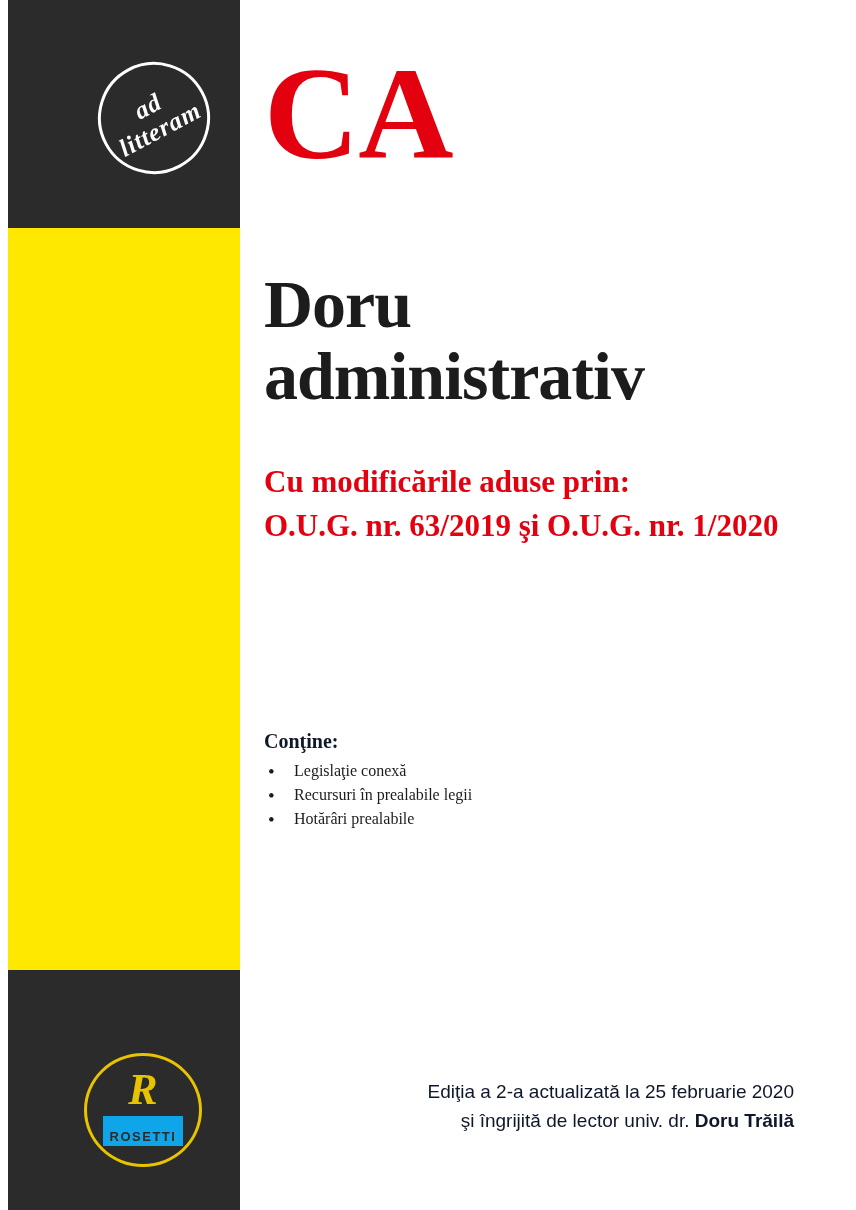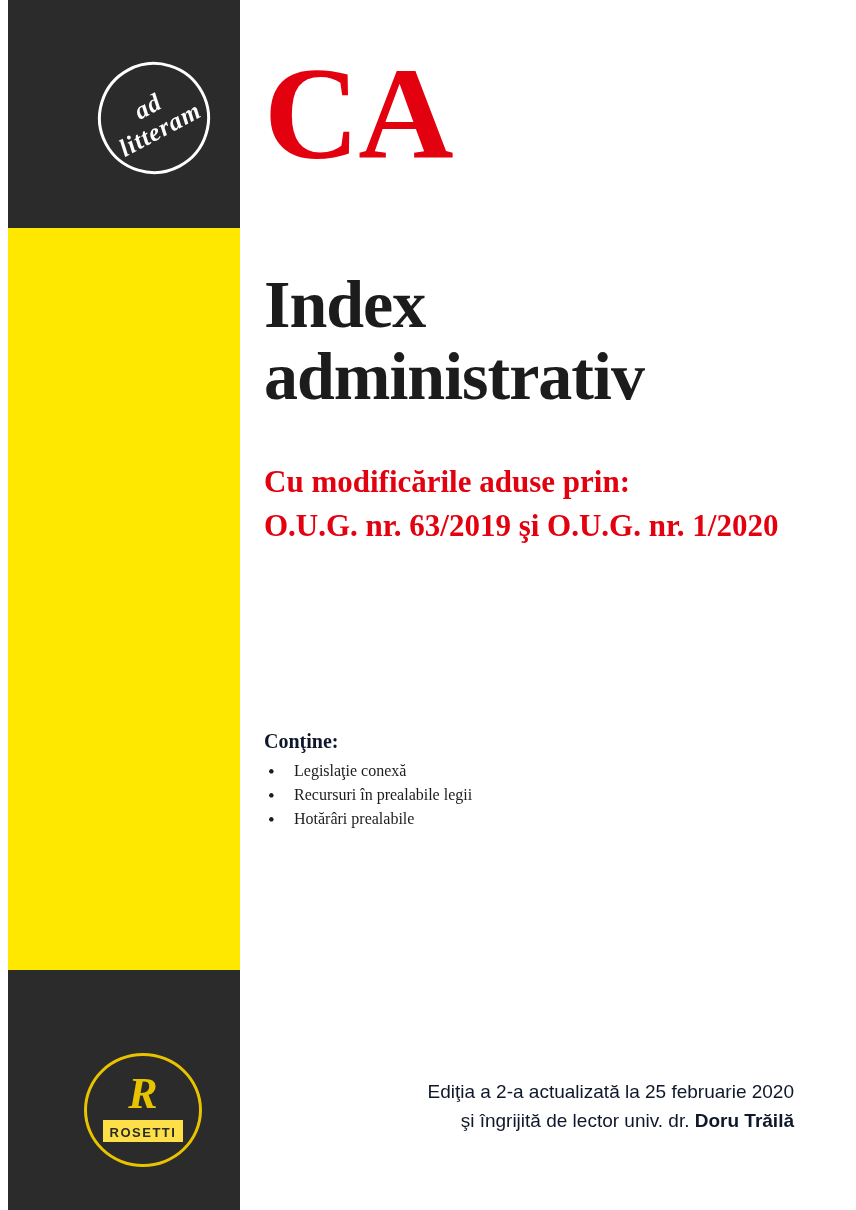--- a/index.html
+++ b/index.html
@@ -97,27 +97,27 @@
     color: #e8c400;
     font-family: "Liberation Serif", serif;
     font-style: italic;
     font-weight: bold;
     font-size: 44px;
     line-height: 0.9;
     margin-top: -4px;
   }
   .rosetti .nameplate {
     margin-top: 6px;
-    background: #fde047;
+    background: #0ea5e9;
     color: #2b2b2b;
     font-family: "Liberation Sans", sans-serif;
     font-weight: bold;
     font-size: 13px;
     letter-spacing: 1.5px;
-    padding: 5px 7px 2px 7px;
+    padding: 13px 7px 2px 7px;
   }
 
   
   .content {
     position: absolute;
     left: 264px;
     top: 0;
     width: 560px;
     height: 910px;
   }
@@ -220,21 +220,21 @@
   <div class="rosetti">
     <div class="mono">R</div>
     <div class="nameplate">ROSETTI</div>
   </div>
 
   <div class="content">
 
     <div class="ca-mark">CA</div>
 
     <div class="title">
-      <div>Index</div>
+      <div>Doru</div>
       <div>administrativ</div>
     </div>
 
     <div class="subtitle">
       <div>Cu modificările aduse prin:</div>
       <div>O.U.G. nr. 63/2019 şi O.U.G. nr. 1/2020</div>
     </div>
 
     <div class="contains">
       <div class="contains-label">Conţine:</div>

